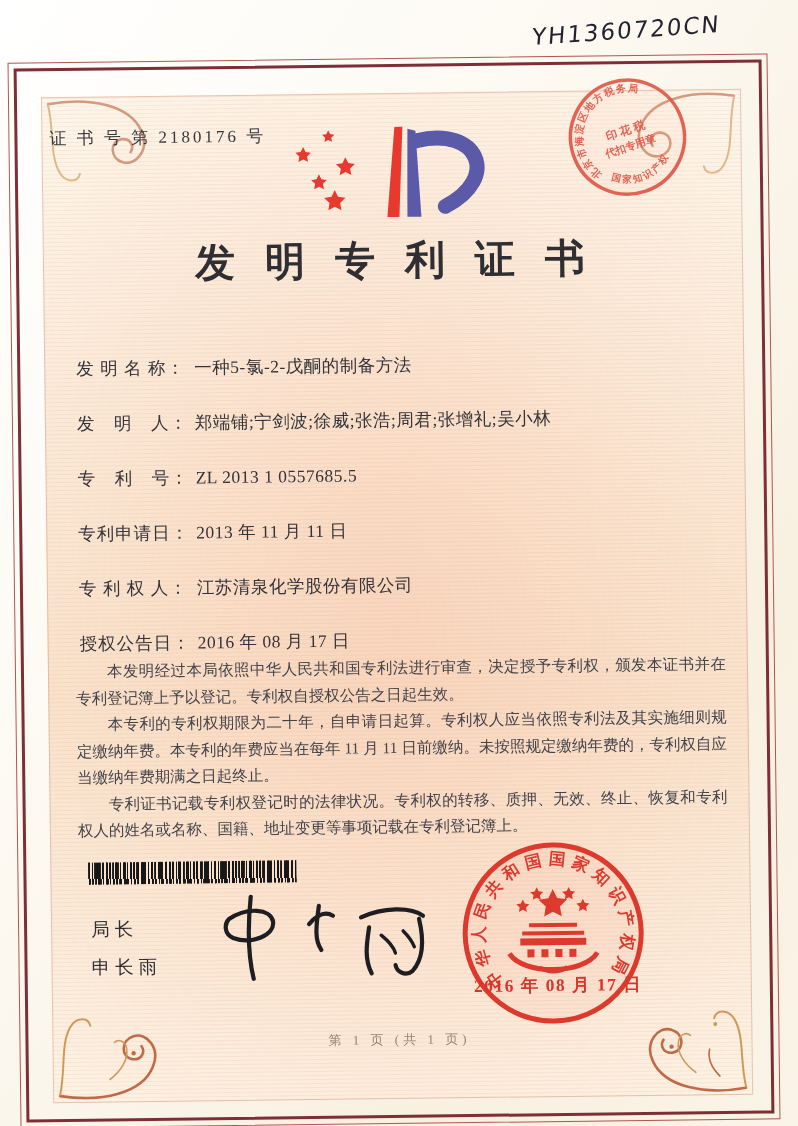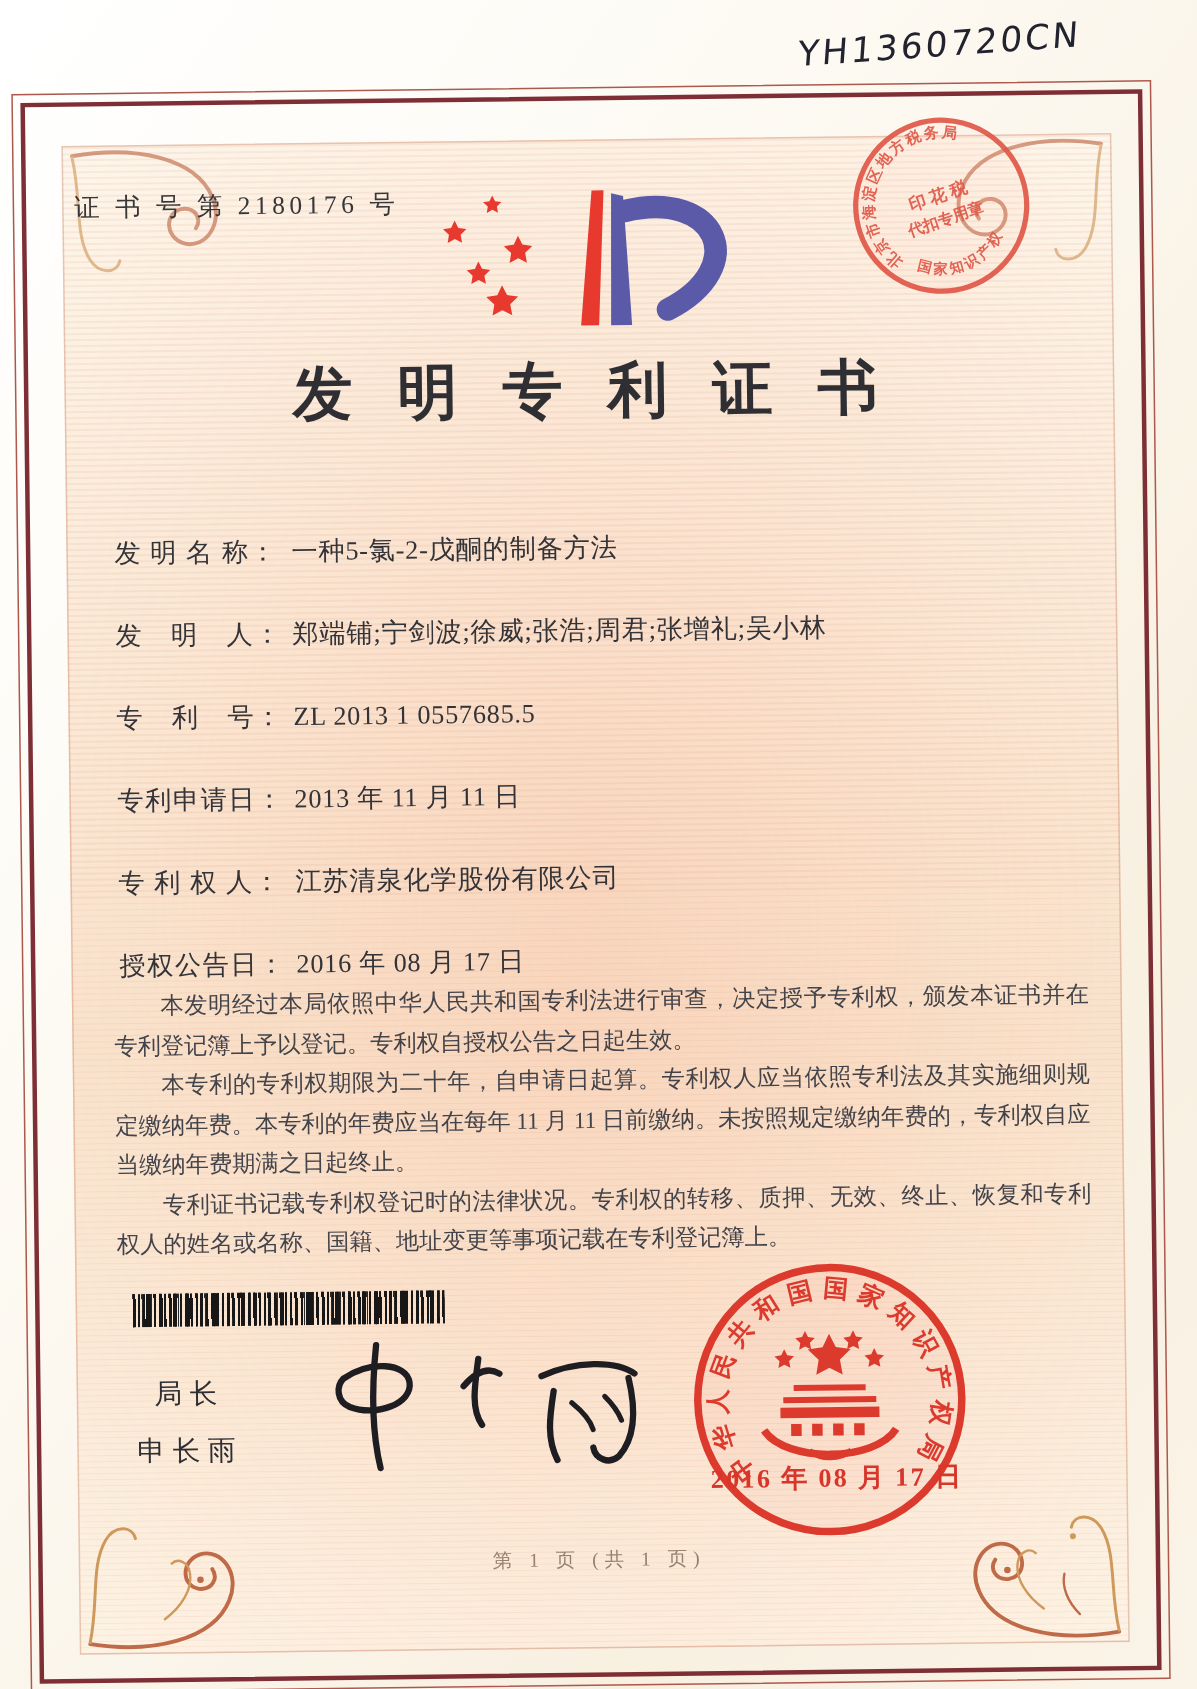--- a/index.html
+++ b/index.html
@@ -62,21 +62,21 @@
   .paragraphs p{margin:0;text-indent:2em;}
   
   .barcode{
     position:absolute;left:62px;top:792px;width:208px;height:22px;
     background:
       repeating-linear-gradient(90deg,#171717 0 1.5px,transparent 1.5px 3.5px),
       repeating-linear-gradient(90deg,#171717 0 2px,transparent 2px 9px),
       repeating-linear-gradient(90deg,rgba(20,20,20,.9) 0 1px,transparent 1px 6px);
   }
   .bureau{position:absolute;left:64px;top:846px;font-size:18.5px;color:#2f2f33;letter-spacing:5px;}
-  .bureau div{margin-bottom:13px;text-align:center;}
+  .bureau div{margin-bottom:13px;}
   .signature{position:absolute;left:186px;top:820px;}
   .seal{position:absolute;left:430px;top:772px;}
   .seal-date{
     position:absolute;left:446px;top:908px;font-size:17.5px;font-weight:600;
     color:#d8352b;letter-spacing:1.5px;white-space:nowrap;
   }
   .footer{
     position:absolute;left:0;top:964px;width:100%;text-align:center;
     font-size:13px;color:#97806f;letter-spacing:4px;
   }

